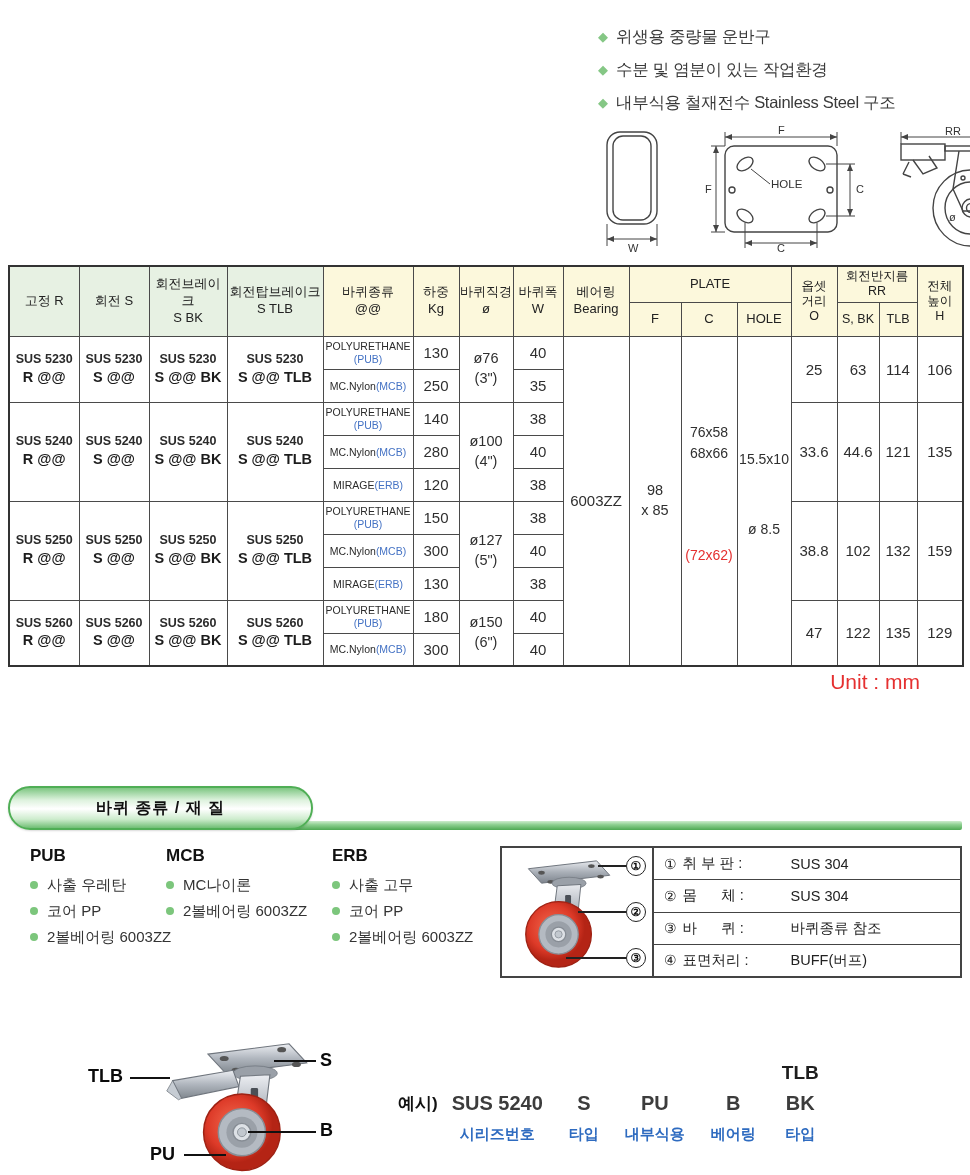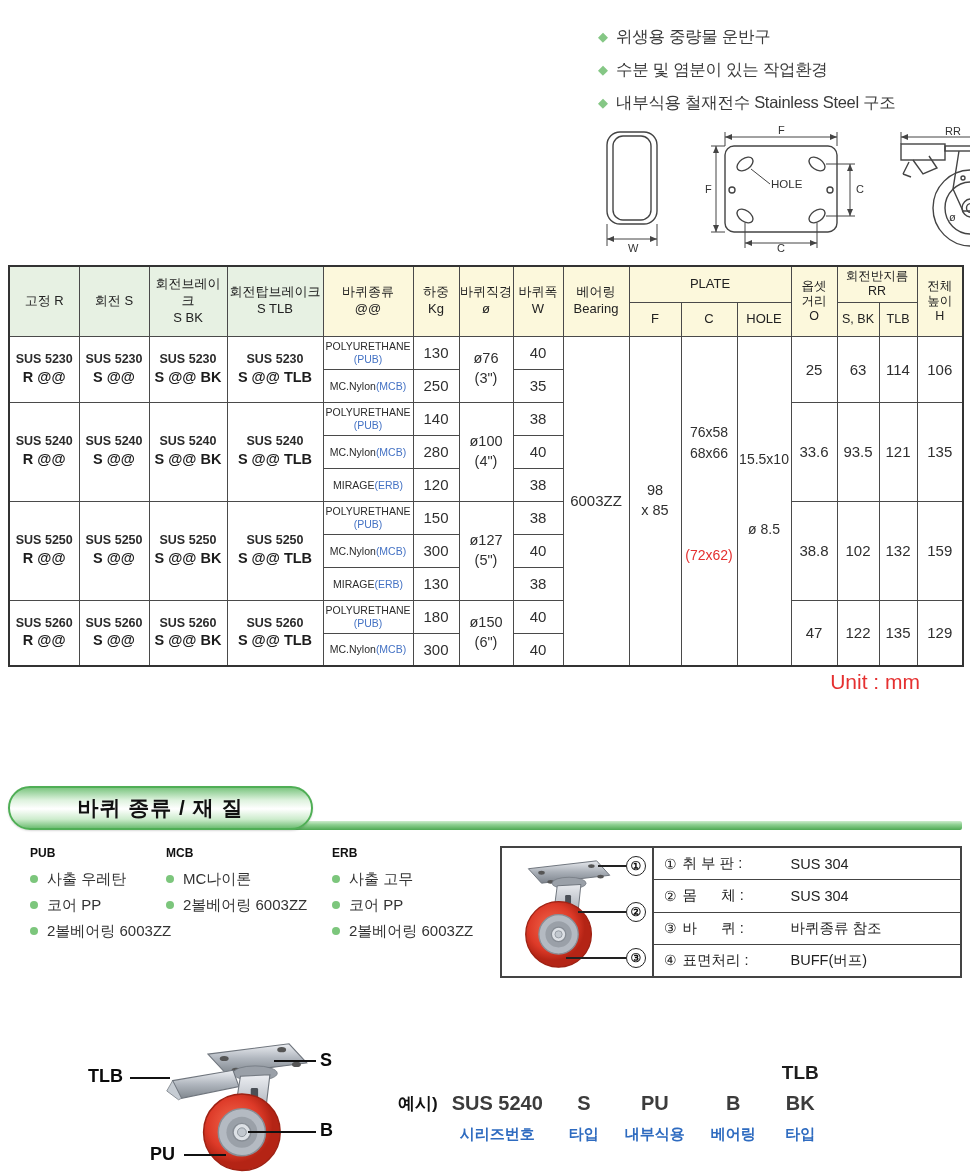--- a/index.html
+++ b/index.html
@@ -42,26 +42,26 @@
 
   
   .banner { position:absolute; left:8px; top:786px; width:954px; height:46px; }
   .banner-bar { position:absolute; left:165px; bottom:2px; width:789px; height:9px;
     background:linear-gradient(180deg,#cdeccd 0%, #8fd092 40%, #4ea953 100%); border-radius:2px; }
   .banner-pill { position:absolute; left:0; top:0; width:305px; height:44px; border-radius:22px;
     border:2px solid #4fae55;
     background:linear-gradient(180deg,#7ec682 0%, #ddf2dd 30%, #ffffff 52%, #cdeccd 78%, #6fbe74 100%);
     display:flex; align-items:center; justify-content:center;
     box-shadow:0 1px 2px rgba(0,0,0,0.15); }
-  .banner-pill span { font-size:21px; font-weight:700; color:#111; letter-spacing:1px; }
+  .banner-pill span { font-size:16px; font-weight:700; color:#111; letter-spacing:1px; }
 
   
   .materials { position:absolute; top:846px; }
   .mat-col { position:absolute; top:0; }
-  .mat-code { font-size:12px; font-weight:700; color:#111; margin-bottom:6px; }
+  .mat-code { font-size:17px; font-weight:700; color:#111; margin-bottom:6px; }
   .mat-item { display:flex; align-items:center; height:26px; }
   .dot { width:8px; height:8px; border-radius:50%; background:#7cc67c; margin-right:9px; flex:0 0 auto; }
   .mat-text { font-size:15px; color:#333; white-space:nowrap; }
 
   
   .comp-box { position:absolute; left:500px; top:846px; width:462px; height:132px; border:2px solid #444; display:flex; background:#fff; }
   .comp-img { position:relative; width:152px; border-right:2px solid #444; }
   .callout { position:absolute; width:20px; height:20px; border:1.6px solid #222; border-radius:50%;
     display:flex; align-items:center; justify-content:center; font-size:12px; font-weight:600; color:#111; background:#fff; }
   .cline { position:absolute; height:1.6px; background:#222; }
@@ -298,21 +298,21 @@
         <td class="model" rowspan="3">
               <span class="m-no">SUS 5240</span>
               <span class="m-suffix">S @@ TLB</span>
             </td>
         <td class="wheel stack"><span class="wname">POLYURETHANE</span><span class="code">(PUB)</span></td>
         <td class="num">140</td>
         <td class="dia" rowspan="3">ø100
 (4")</td>
         <td class="num">38</td>
         <td class="num" rowspan="3">33.6</td>
-        <td class="num" rowspan="3">93.5</td>
+        <td class="num" rowspan="3">44.6</td>
         <td class="num" rowspan="3">121</td>
         <td class="num" rowspan="3">135</td>
       </tr>
       <tr class="brow">
         <td class="wheel"><span>MC.Nylon</span><span class="code">(MCB)</span></td>
         <td class="num">280</td>
         <td class="num">40</td>
       </tr>
       <tr class="brow">
         <td class="wheel"><span>MIRAGE</span><span class="code">(ERB)</span></td>

